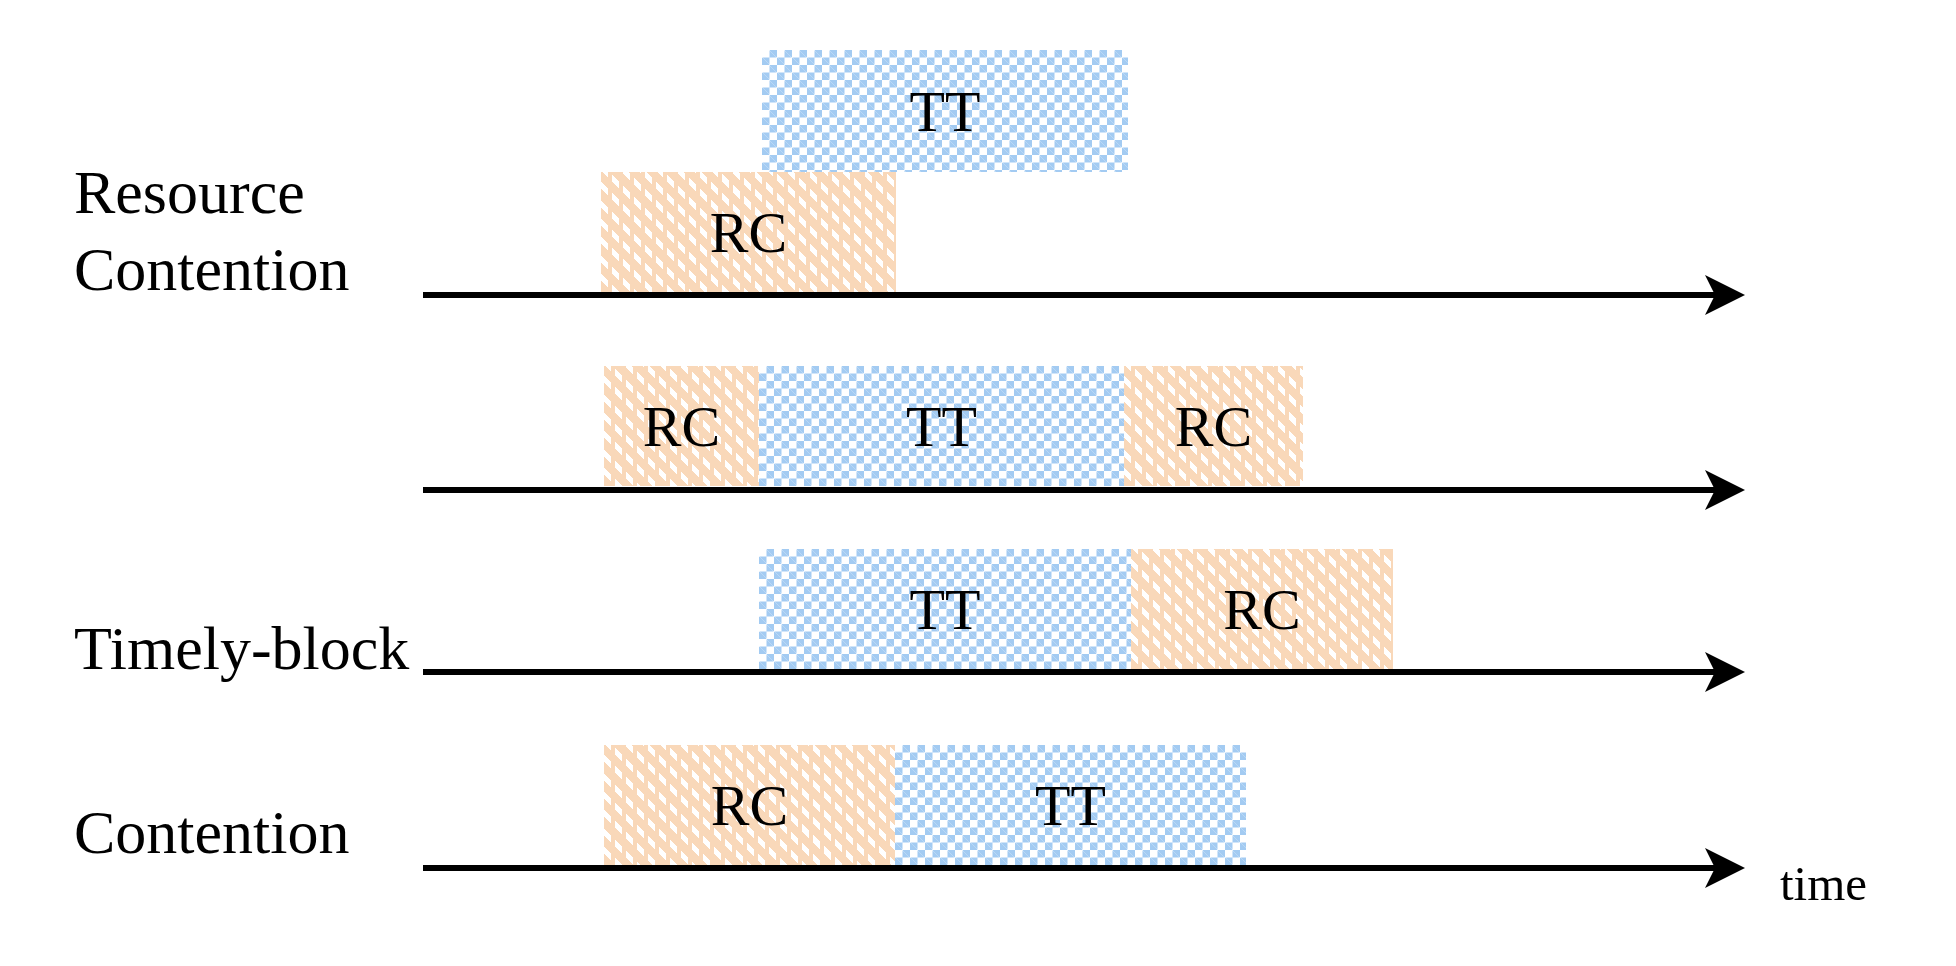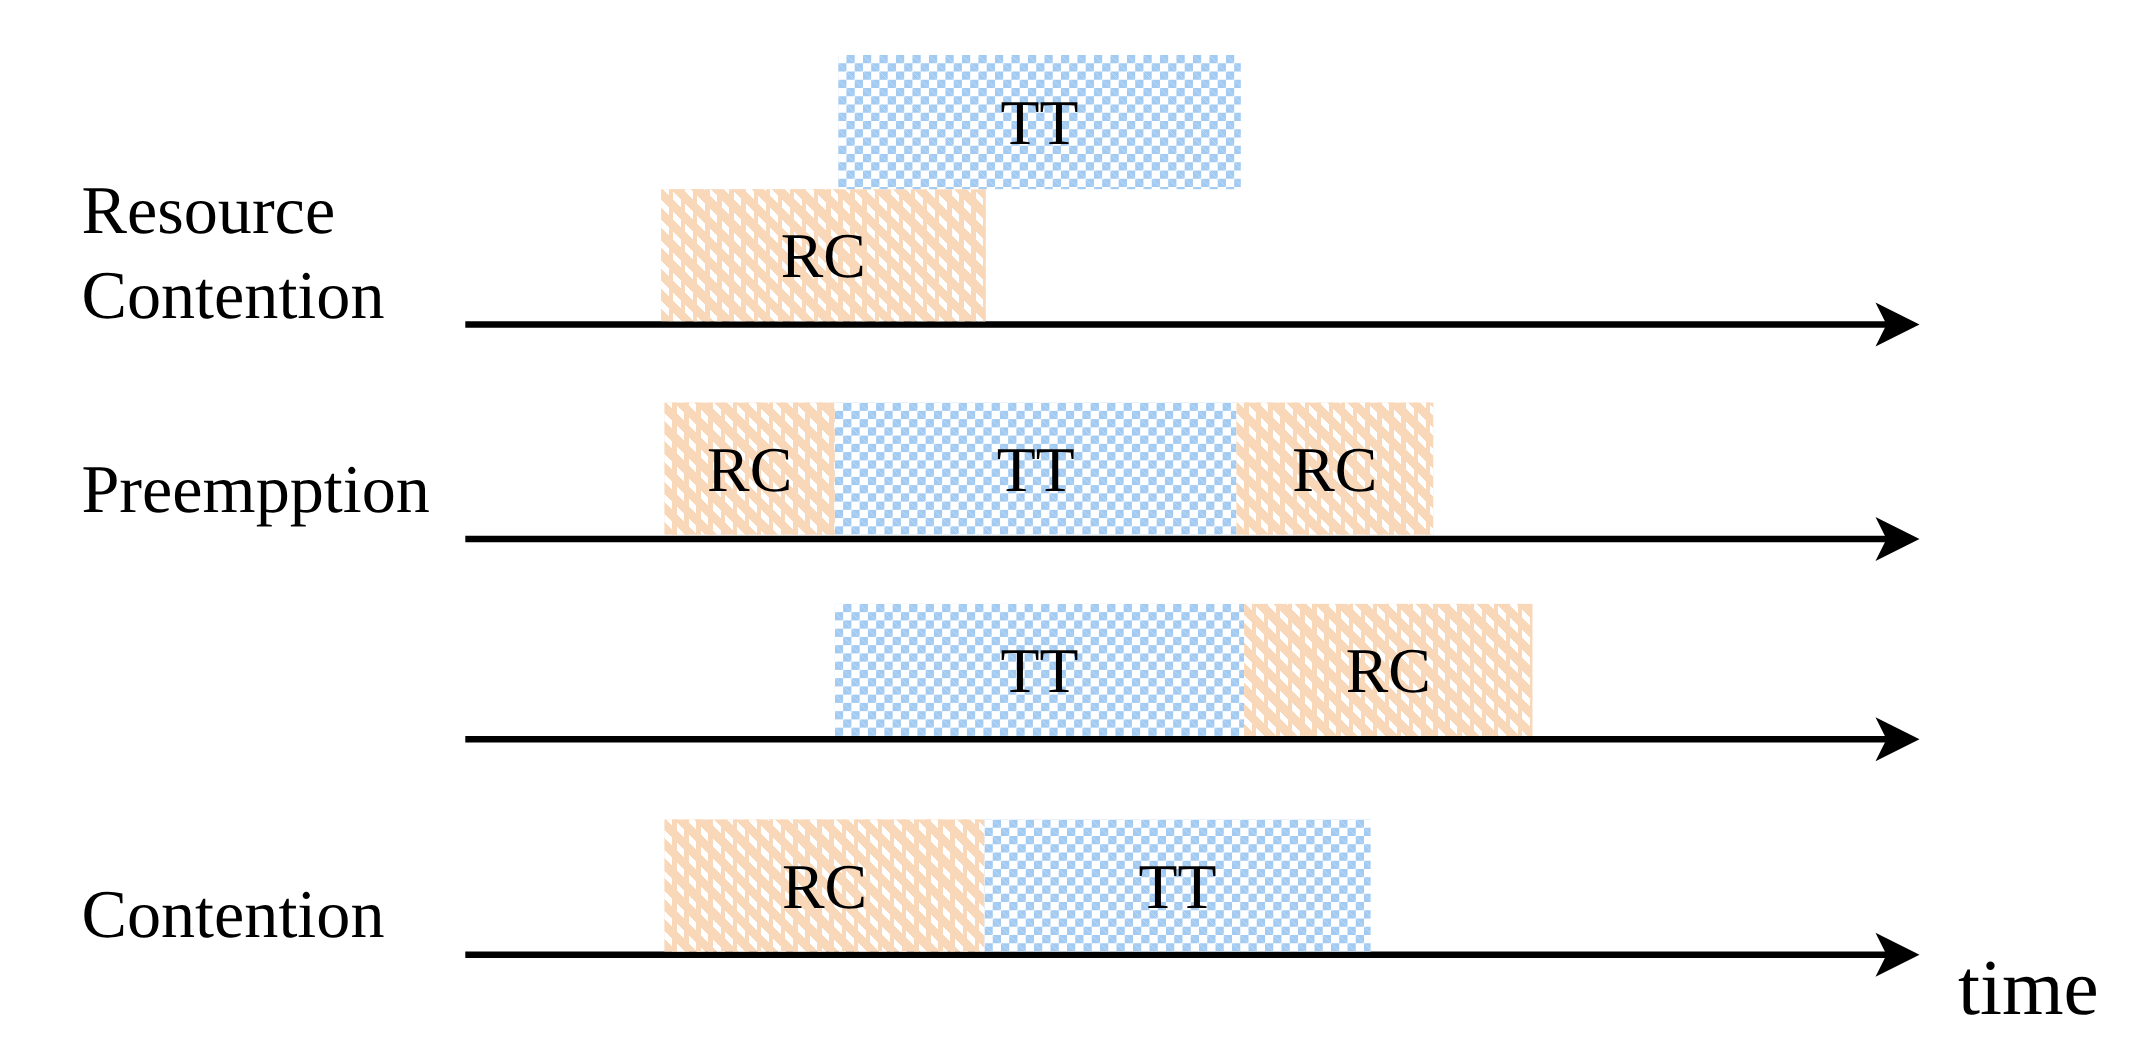--- a/index.html
+++ b/index.html
@@ -52,21 +52,21 @@
     background-image:
       repeating-linear-gradient(90deg, transparent 0 7px, var(--rc) 7px 11px),
       repeating-linear-gradient(45deg, transparent 0 8px, #ffffff 8px 13px);
     text-align: right;
   }
 
   .time-label {
     position: absolute;
     left: 1780px;
     top: 855px;
-    font-size: 72px;
+    font-size: 49px;
     line-height: 1.2;
     color: var(--ink);
   }
 </style>
 </head>
 <body>
 
 <div class="canvas">
 
   <svg class="axis-svg" width="1956" height="966" viewBox="0 0 1956 966">
@@ -83,21 +83,21 @@
       <polygon points="1745,672 1705,652 1715,672 1705,692" fill="#000"></polygon>
     </g>
     <g>
       <line x1="423" y1="868" x2="1716" y2="868" stroke="#000" stroke-width="6"></line>
       <polygon points="1745,868 1705,848 1715,868 1705,888" fill="#000"></polygon>
     </g>
   </svg>
 
   <div class="row-label" style="top:154px;">Resource
 Contention</div>
-  <div class="row-label" style="top:407px;">Preempption</div>
+  <div class="row-label" style="top:610px;">Timely-block</div>
   <div class="row-label" style="top:794px;">Contention</div>
 
   <div class="block rc" style="left:601px; top:172px; width:295px; height:120px;">
     <span>RC</span>
   </div>
   <div class="block tt" style="left:762px; top:50px; width:366px; height:122px;">
     <span>TT</span>
   </div>
 
   <div class="block rc" style="left:604px; top:366px; width:155px; height:120px;">

